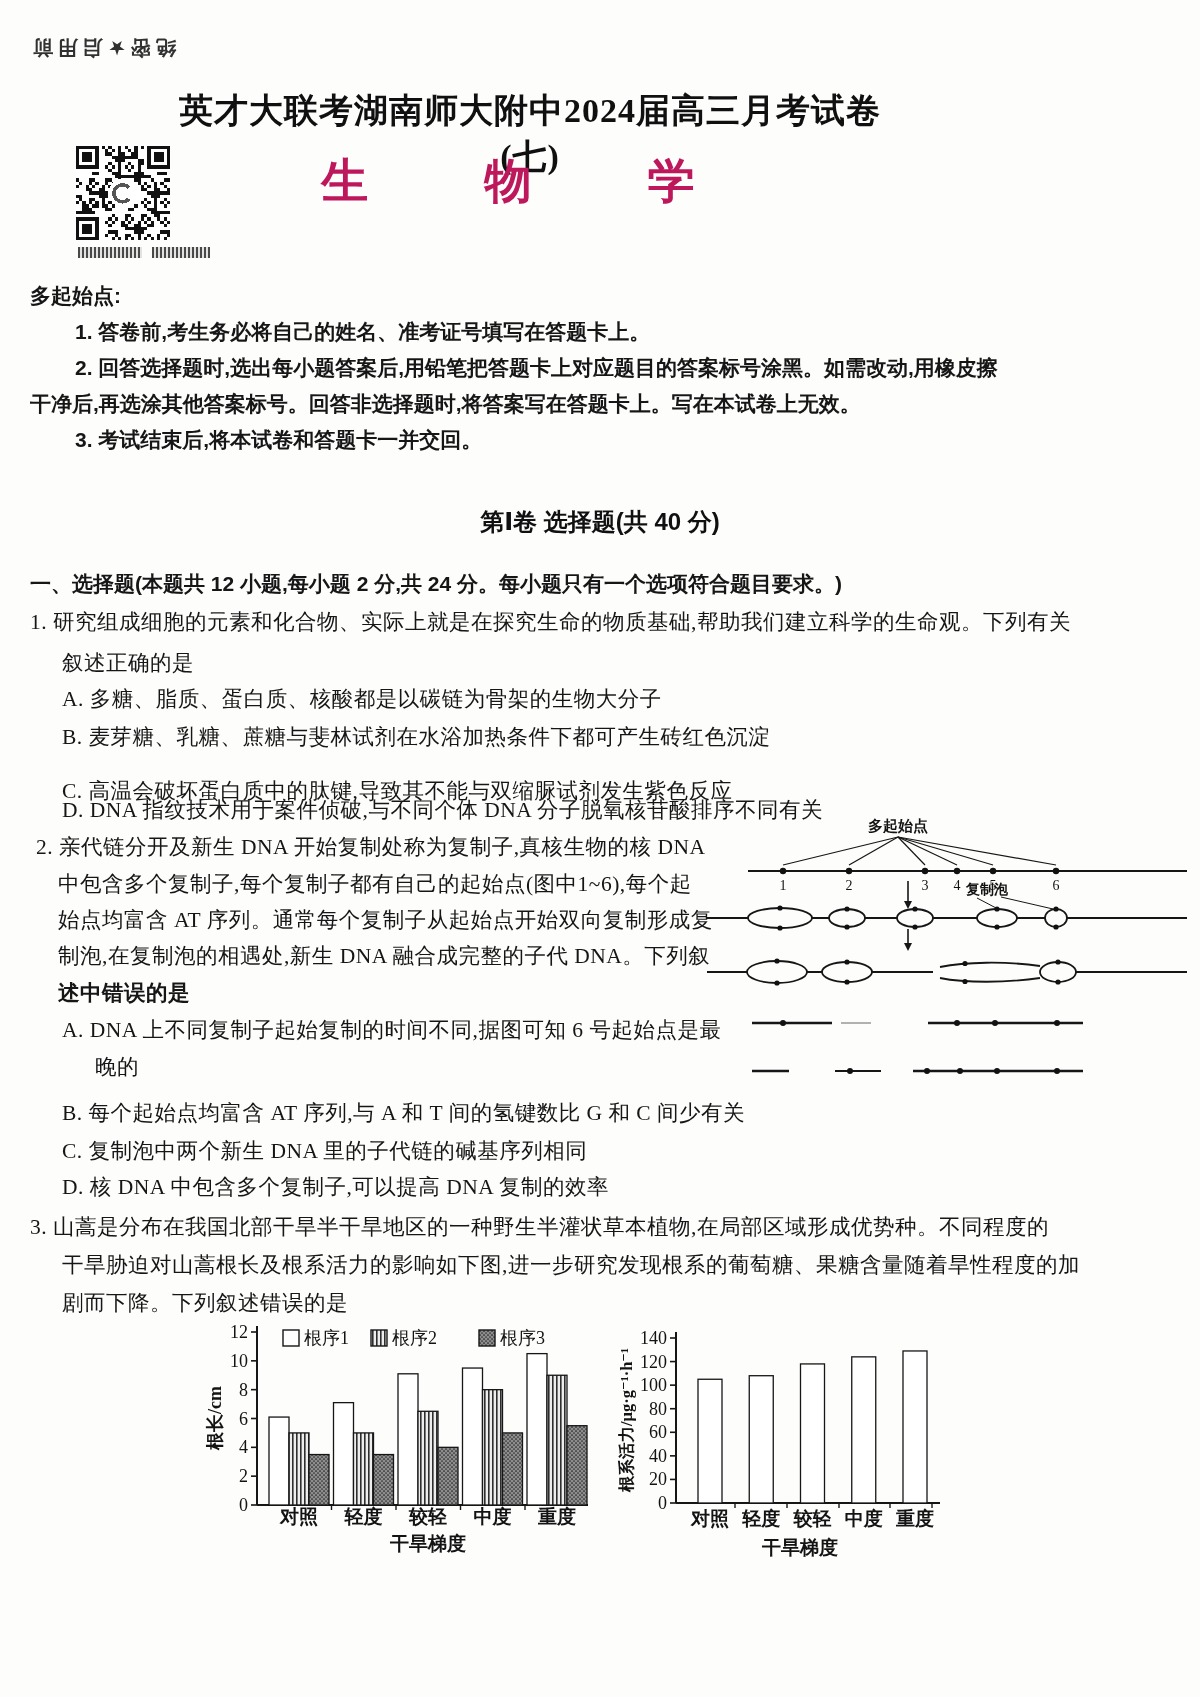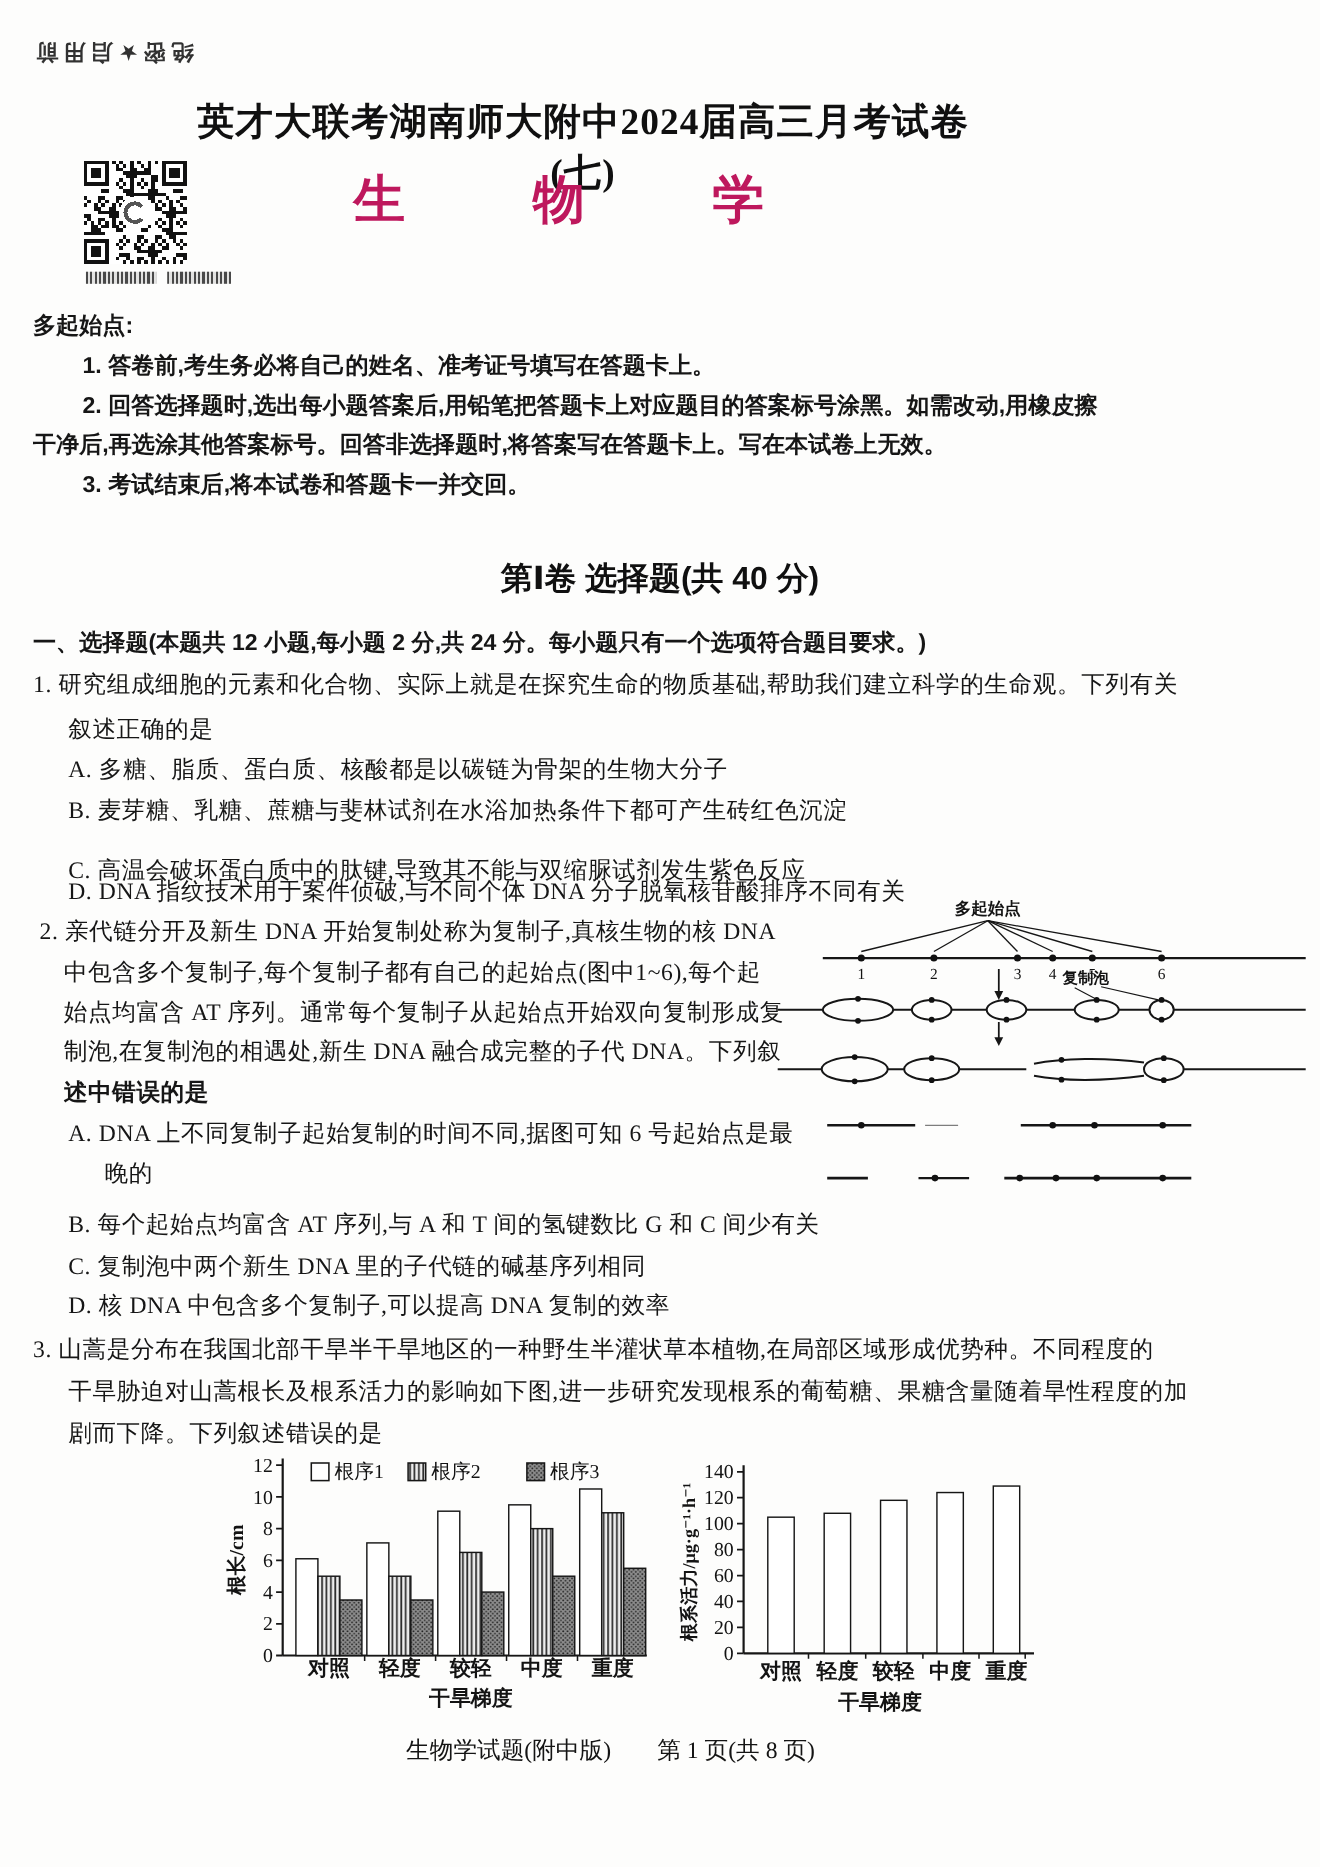--- a/index.html
+++ b/index.html
@@ -10,21 +10,21 @@
   .security{position:absolute;left:28px;top:34px;font-family:"Liberation Sans","DejaVu Sans",sans-serif;
             font-weight:bold;font-size:20px;letter-spacing:5px;color:#1c1c1c;
             transform:rotate(180deg);filter:blur(.6px);opacity:.9;}
   .title{position:absolute;left:150px;top:88px;width:760px;text-align:center;
          font-weight:bold;font-size:34px;letter-spacing:1px;color:#101010;}
   .subject{position:absolute;left:150px;top:150px;width:760px;text-align:center;
            font-family:Liberation Mono, monospace;font-weight:bold;
            font-size:47px;letter-spacing:44px;color:#be185d;}
   .notice-h{position:absolute;left:30px;top:282px;}
   .sec-h{position:absolute;left:30px;top:506px;width:1140px;text-align:center;
-         font-family:"Liberation Sans","DejaVu Sans",sans-serif;font-weight:bold;font-size:29px;color:#101010;}
+         font-family:"Liberation Sans","DejaVu Sans",sans-serif;font-weight:bold;font-size:24px;color:#101010;}
   .subhead{position:absolute;left:30px;top:570px;text-align:right;}
   #qr{position:absolute;left:76px;top:146px;width:94px;height:94px;}
   .qr-cap{position:absolute;left:78px;top:247px;display:flex;gap:10px;}
   .smudge{display:inline-block;height:11px;background:repeating-linear-gradient(90deg,#2a2a2a 0 2px,rgba(42,42,42,.15) 2px 4px);
           filter:blur(.6px);opacity:.85;}
   .smudge.w1{width:64px}.smudge.w2{width:58px}
   #dna{position:absolute;left:695px;top:745px;}
   #chart1{position:absolute;left:195px;top:1322px;}
   #chart2{position:absolute;left:575px;top:1318px;}
   .footer{position:absolute;left:0;top:1576px;width:1110px;text-align:center;font-size:21.5px;color:#141414;}
@@ -555,16 +555,13 @@
         <text x="135" y="207" text-anchor="middle" font-size="19" font-weight="600">对照</text>
         <text x="186.25" y="207" text-anchor="middle" font-size="19" font-weight="600">轻度</text>
         <text x="237.5" y="207" text-anchor="middle" font-size="19" font-weight="600">较轻</text>
         <text x="288.75" y="207" text-anchor="middle" font-size="19" font-weight="600">中度</text>
         <text x="340" y="207" text-anchor="middle" font-size="19" font-weight="600">重度</text>
       </g>
       <text x="225" y="236" text-anchor="middle" font-size="19" font-weight="600">干旱梯度</text>
       <text transform="translate(57,102) rotate(-90)" text-anchor="middle" font-size="16.5" font-weight="600">根系活力/μg·g⁻¹·h⁻¹</text>
     </svg>
 
-  <div class="footer">
-    <span>生物学试题(附中版)</span><span class="gap"></span><span>第 1 页(共 8 页)</span>
-  </div>
 </div>
 
 </body></html>

